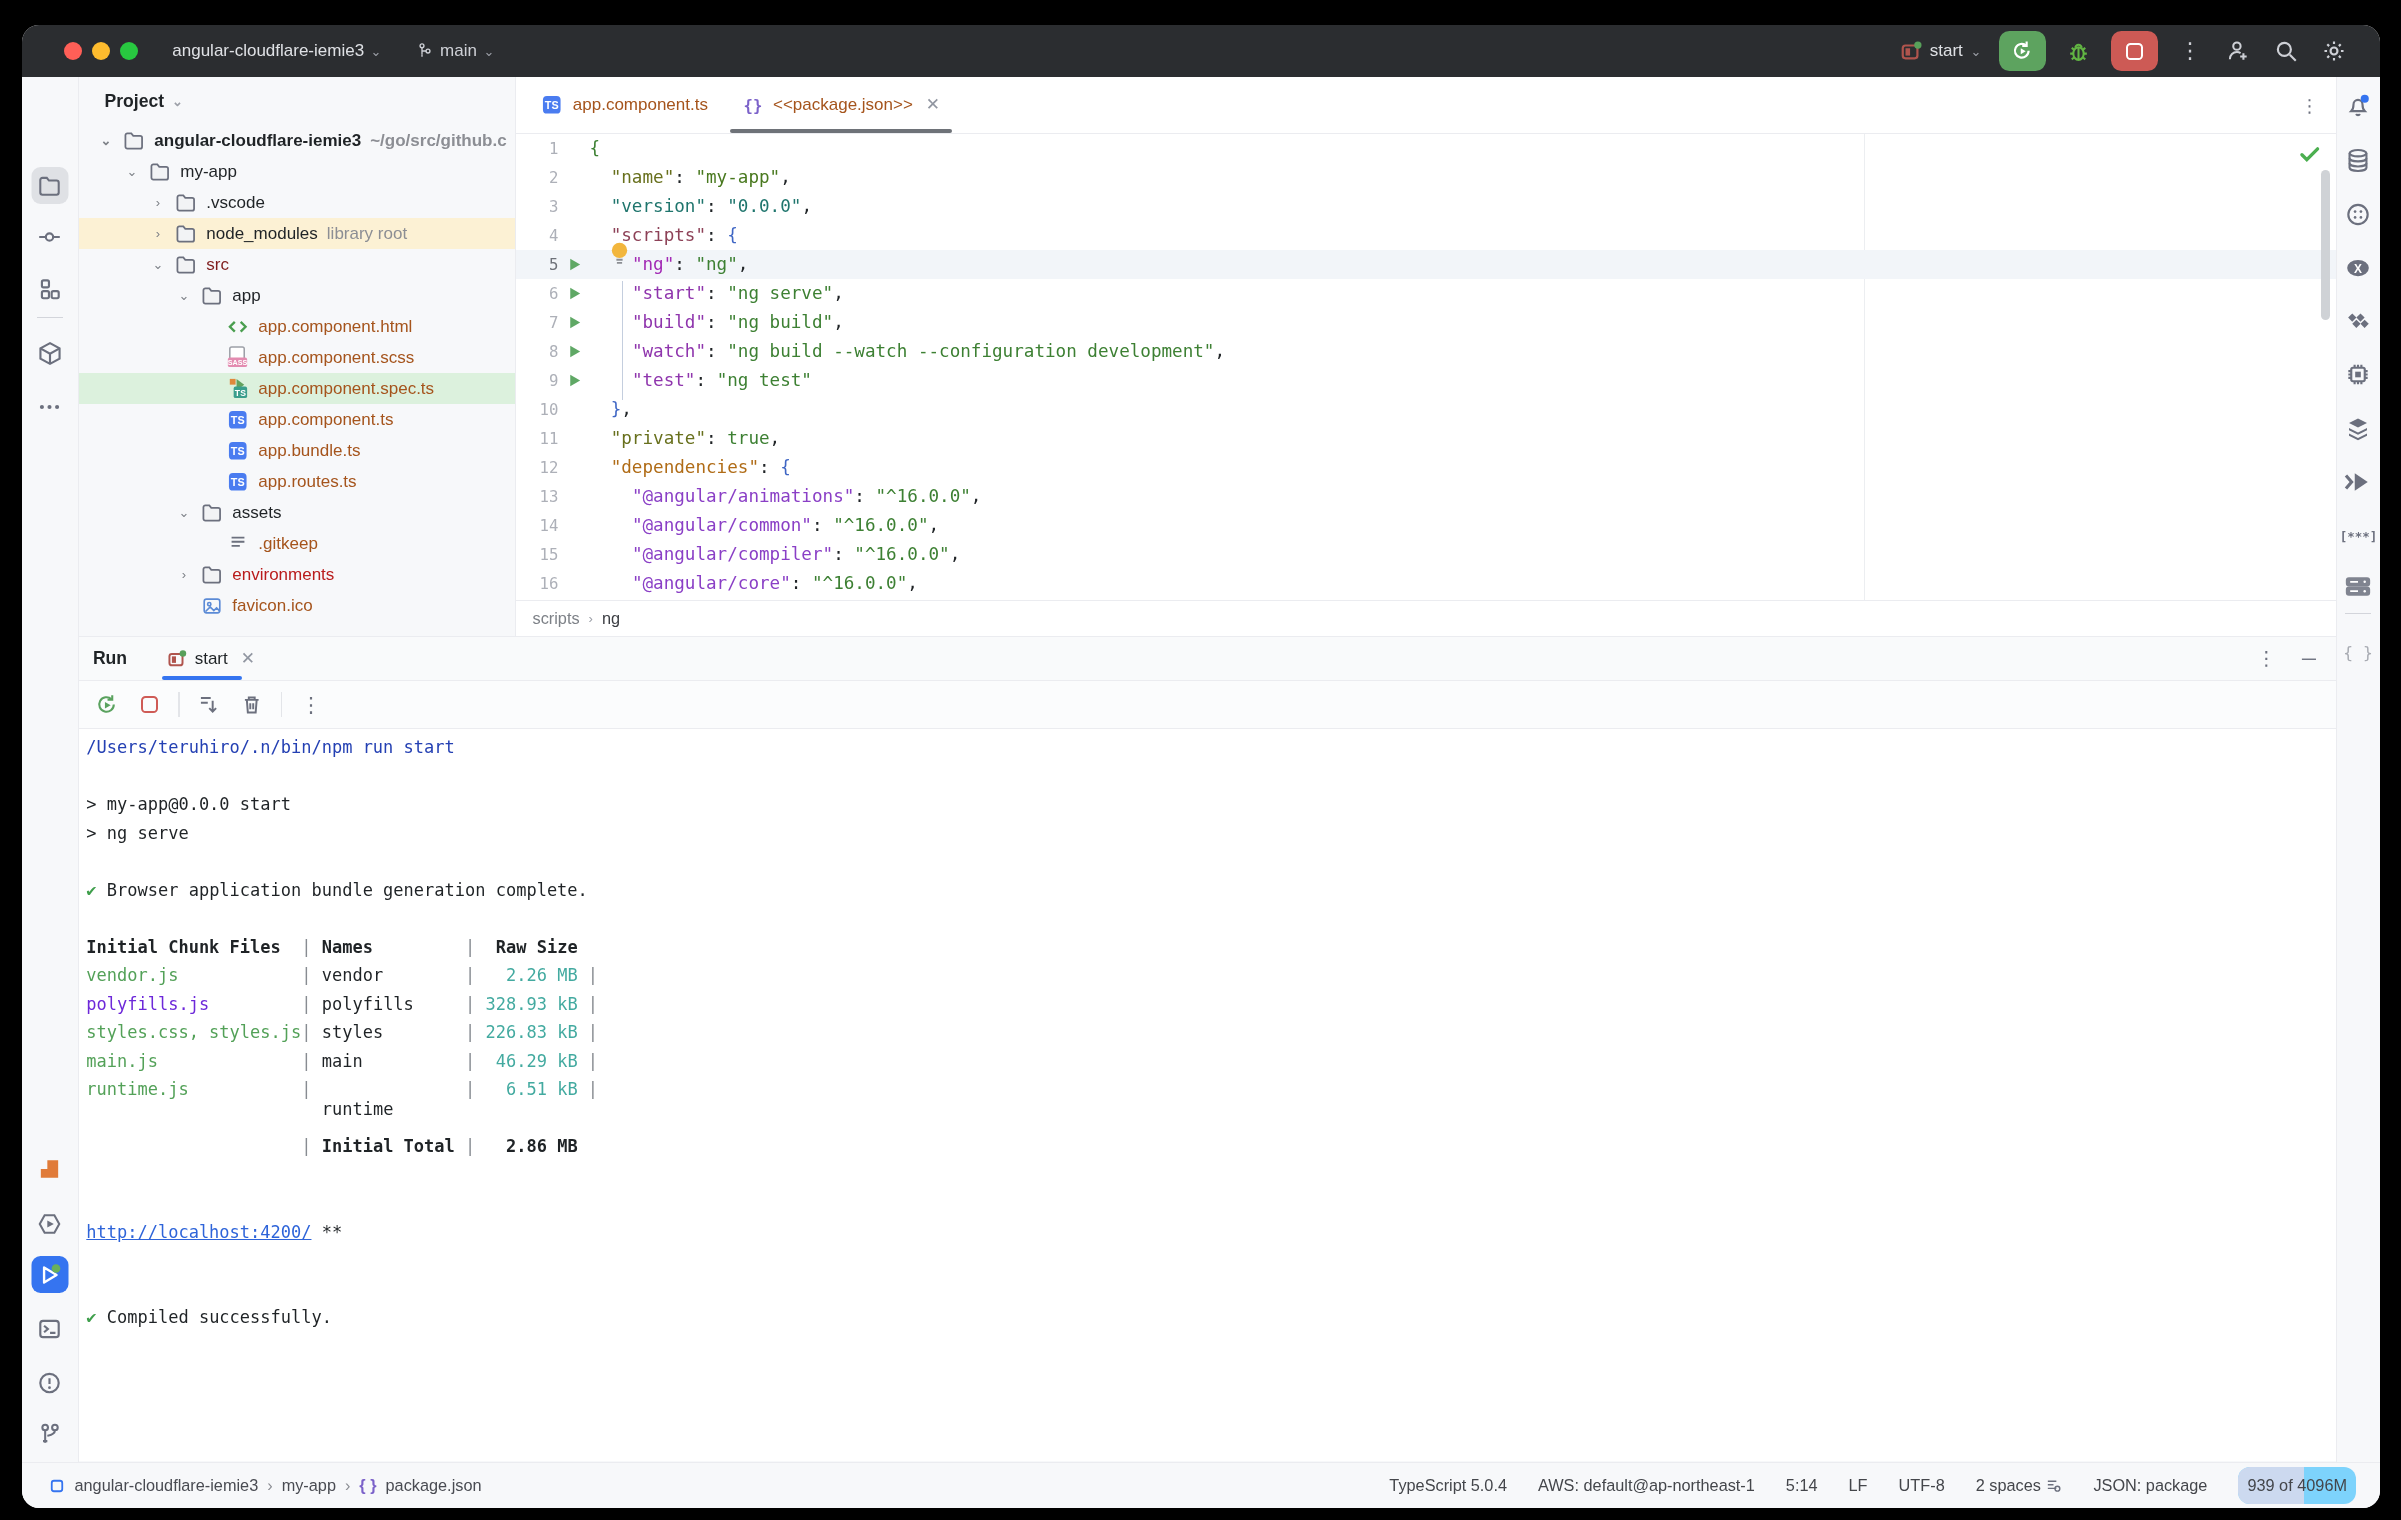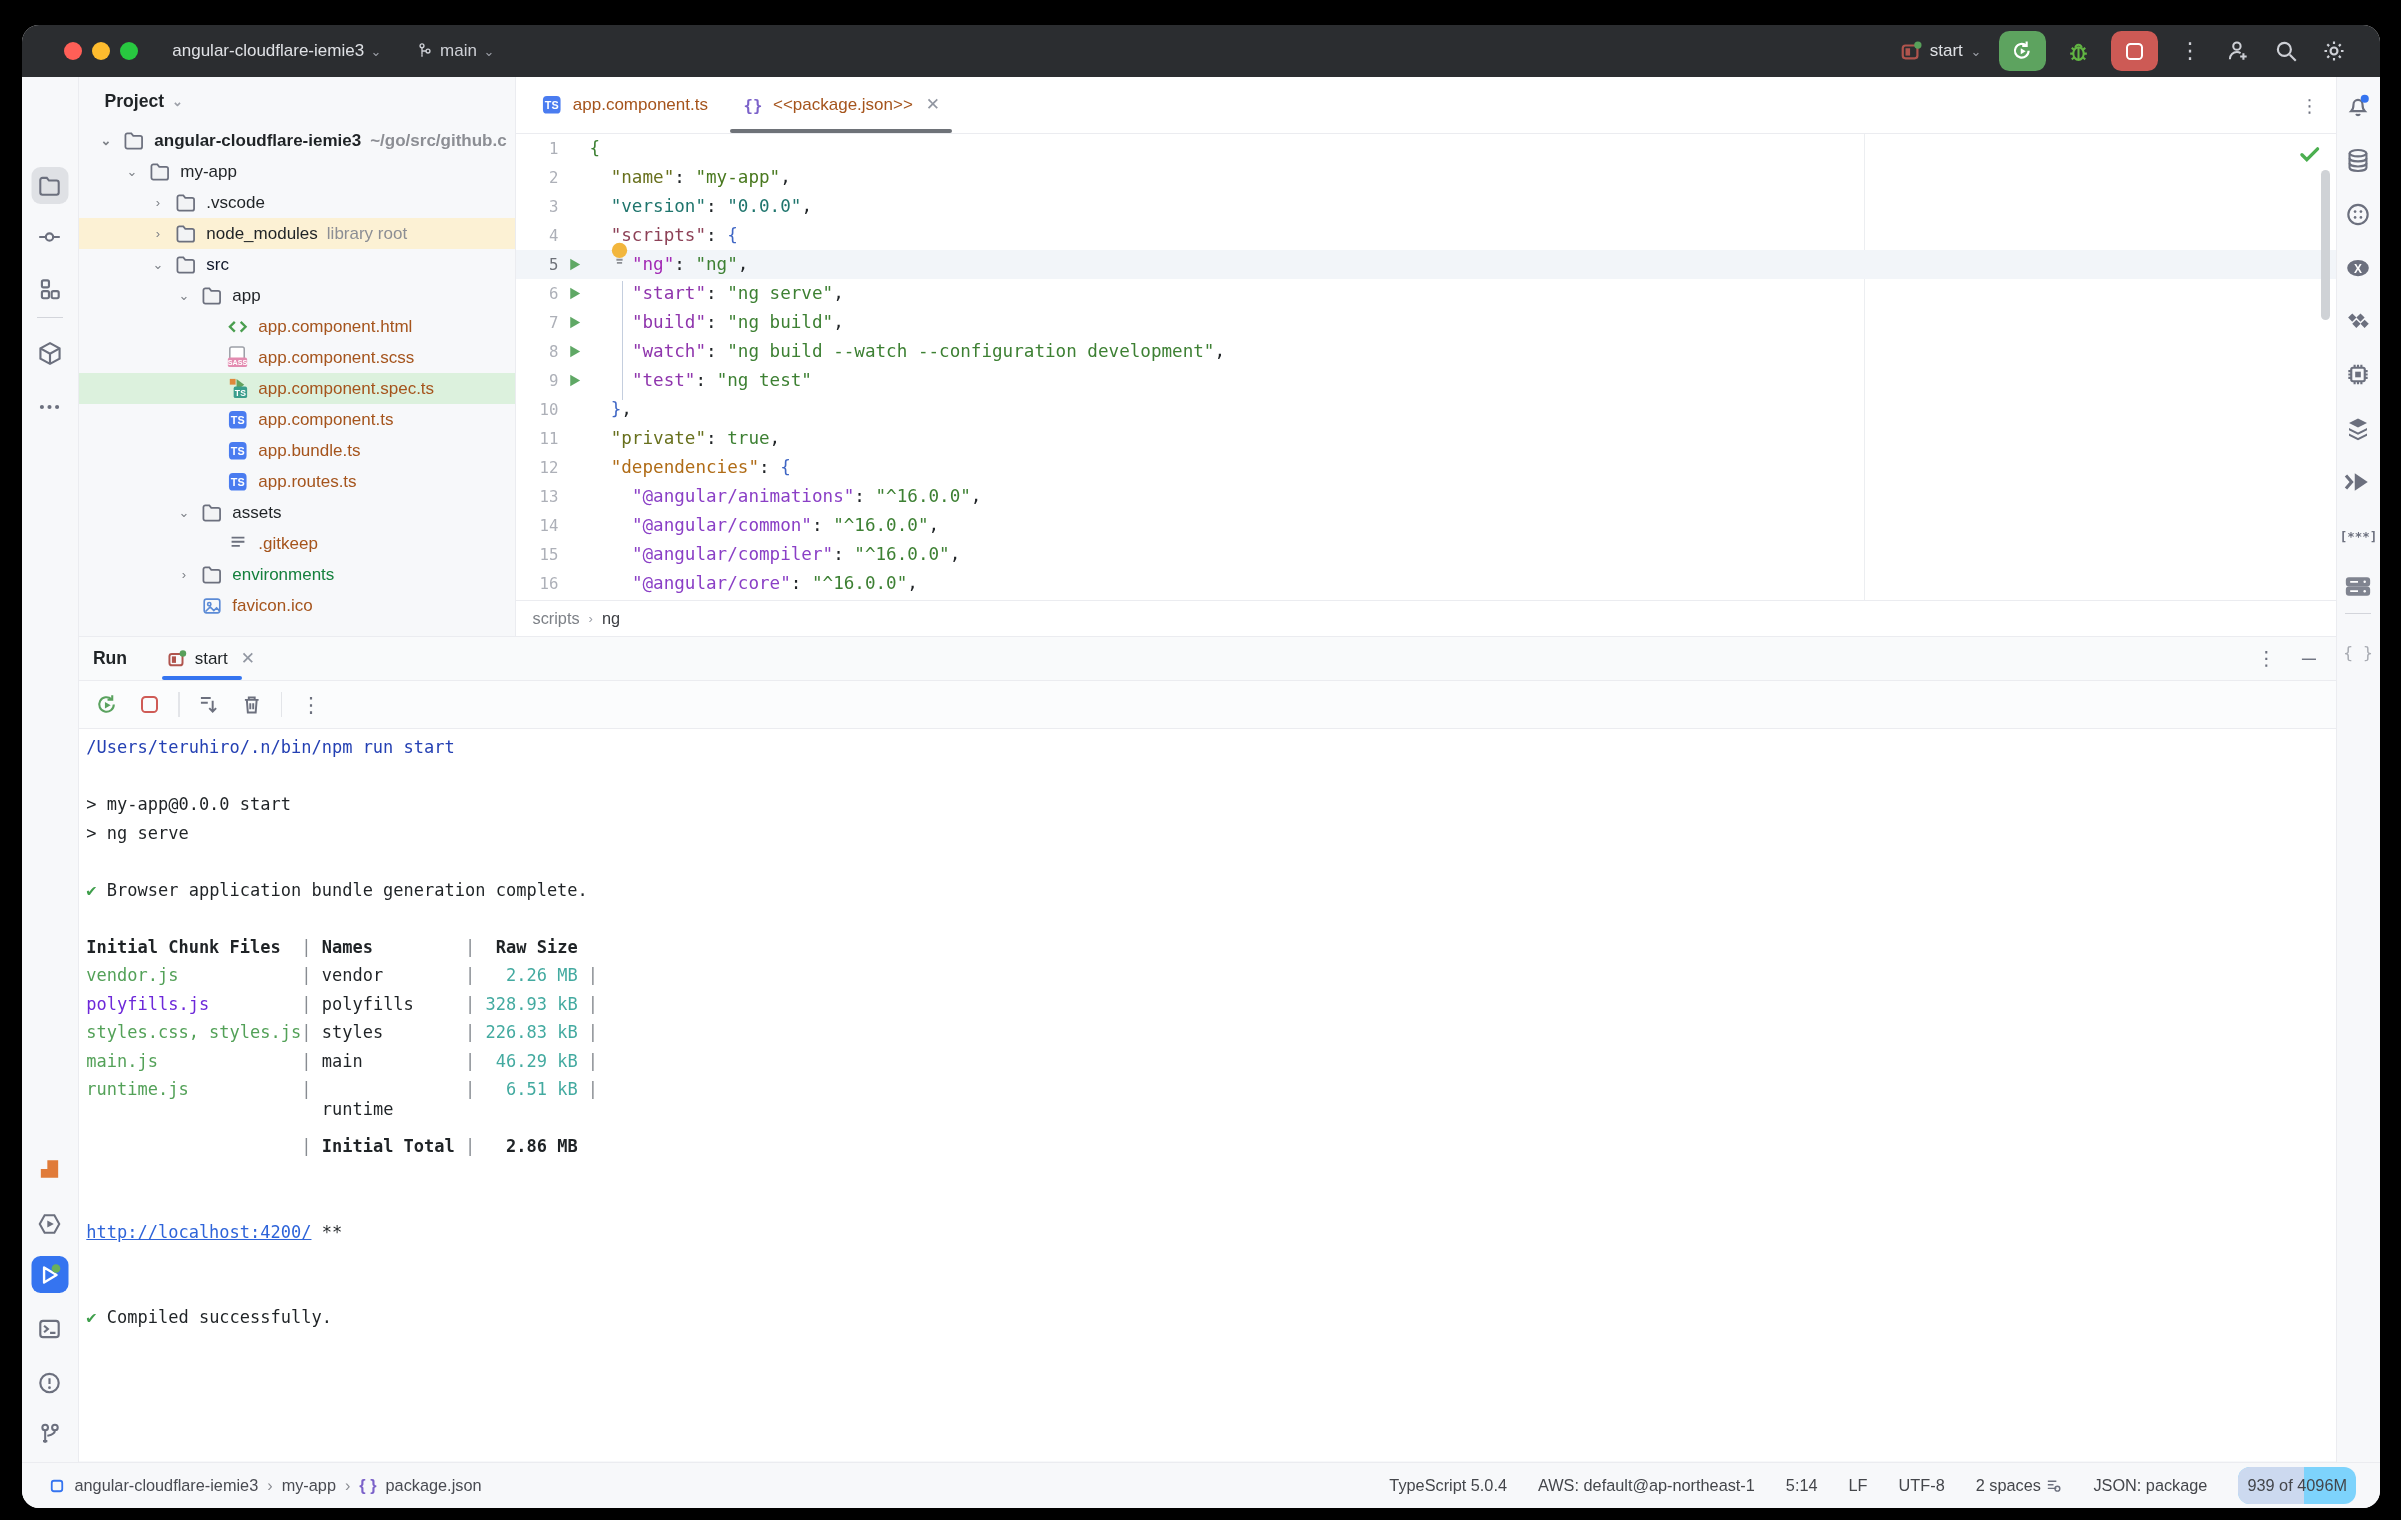--- a/index.html
+++ b/index.html
@@ -284,21 +284,21 @@
                 <span style="color:#1f2326">node_modules</span>
                 <span class="suffix">library root</span>
               </div>
               <div class="tree-row" style="padding-left: 65px;">
                 <span class="tchev">⌄</span>
                 <span class="ticon">
                   <svg width="23.5" height="23.5" viewBox="0 0 24 24" fill="#f2f3f5" stroke="#6c707e" stroke-width="1.8">
                     <path d="M3.5 6.5 a2 2 0 0 1 2 -2 h4 l2 2.5 h7 a2 2 0 0 1 2 2 v9 a2 2 0 0 1 -2 2 h-13 a2 2 0 0 1 -2 -2 z"></path>
                   </svg>
                 </span>
-                <span style="color:#0f172a">src</span>
+                <span style="color:#7f1d1d">src</span>
               </div>
               <div class="tree-row" style="padding-left: 91px;">
                 <span class="tchev">⌄</span>
                 <span class="ticon">
                   <svg width="23.5" height="23.5" viewBox="0 0 24 24" fill="#f2f3f5" stroke="#6c707e" stroke-width="1.8">
                     <path d="M3.5 6.5 a2 2 0 0 1 2 -2 h4 l2 2.5 h7 a2 2 0 0 1 2 2 v9 a2 2 0 0 1 -2 2 h-13 a2 2 0 0 1 -2 -2 z"></path>
                   </svg>
                 </span>
                 <span style="color:#1f2326">app</span>
               </div>
@@ -382,21 +382,21 @@
                 </span>
                 <span style="color:#a5541c">.gitkeep</span>
               </div>
               <div class="tree-row" style="padding-left: 91px;">
                 <span class="tchev">›</span>
                 <span class="ticon">
                   <svg width="23.5" height="23.5" viewBox="0 0 24 24" fill="#f2f3f5" stroke="#6c707e" stroke-width="1.8">
                     <path d="M3.5 6.5 a2 2 0 0 1 2 -2 h4 l2 2.5 h7 a2 2 0 0 1 2 2 v9 a2 2 0 0 1 -2 2 h-13 a2 2 0 0 1 -2 -2 z"></path>
                   </svg>
                 </span>
-                <span style="color:#15803d">environments</span>
+                <span style="color:#b91c1c">environments</span>
               </div>
               <div class="tree-row" style="padding-left: 91px;">
                 <span class="tchev"></span>
                 <span class="ticon">
                   <svg width="22" height="22" viewBox="0 0 24 24" fill="none" stroke="#5c8bd6" stroke-width="1.8">
                     <rect x="3.5" y="4.5" width="17" height="15" rx="2.5"></rect>
                     <circle cx="9" cy="10" r="1.8"></circle>
                     <path d="M5 18 l5 -5 4 4 3 -3 3 3"></path>
                   </svg>
                 </span>

